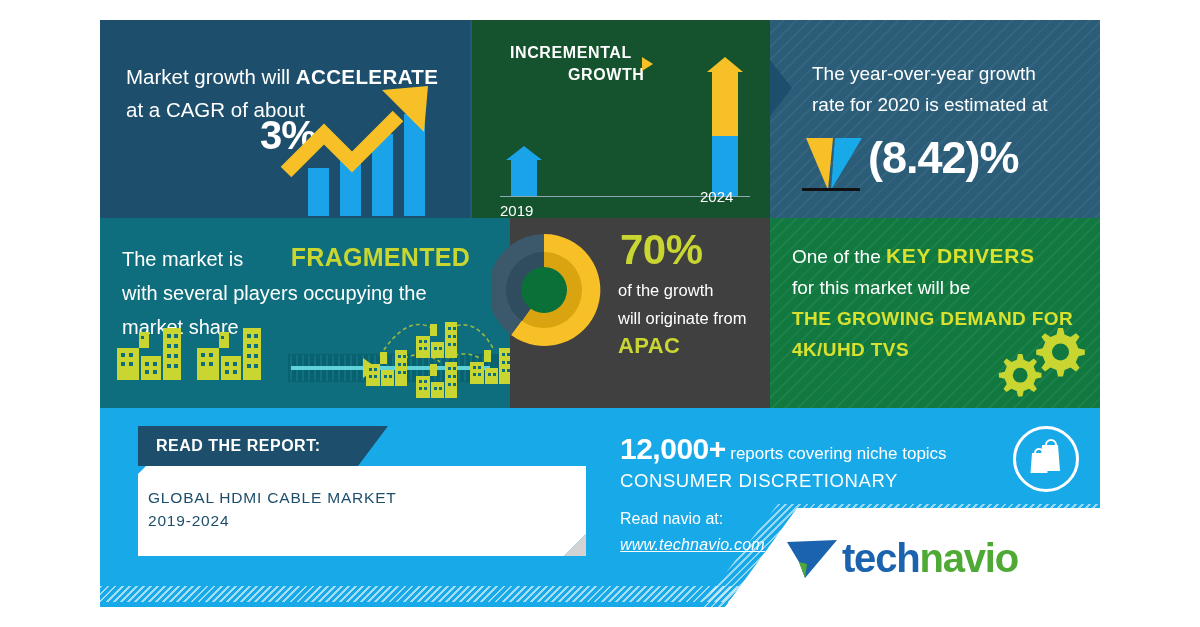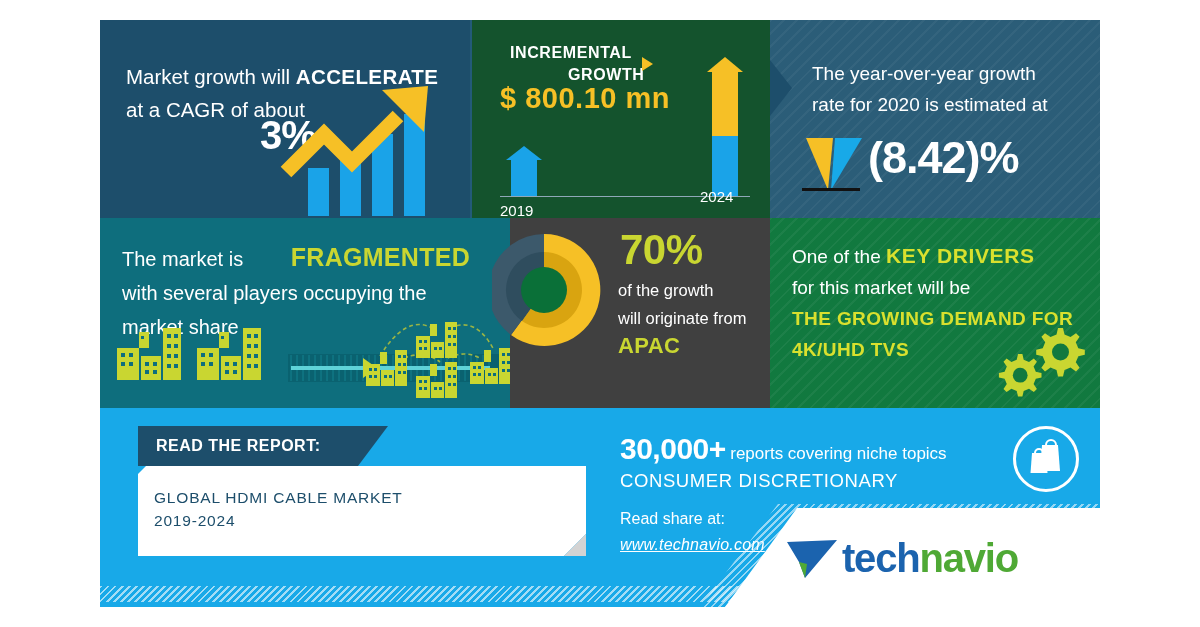--- a/index.html
+++ b/index.html
@@ -200,21 +200,21 @@
     background:#ffffff;
     clip-path: polygon(0 8px, 8px 0, 100% 0, 100% calc(100% - 22px), calc(100% - 22px) 100%, 0 100%);
   }
   .report-fold {
     position:absolute; left:464px; top:126px;
     width:22px; height:22px;
     background:#d3d3d3;
     clip-path: polygon(100% 0, 0 100%, 100% 100%);
   }
   .report-title {
-    position:absolute; left:16px; top:20px;
+    position:absolute; left:10px; top:20px;
     font-size:15.5px; color:#1d4e6b; line-height:23px;
     letter-spacing:0.8px;
   }
 
   .stat-line1 { position:absolute; left:520px; top:24px; }
   .stat-big { font-size:30px; font-weight:bold; color:#ffffff; letter-spacing:-0.5px; }
   .stat-sm { font-size:17px; color:#ffffff; }
   .stat-line2 {
     position:absolute; left:520px; top:62px;
     font-size:18.5px; color:#ffffff; letter-spacing:0.6px;
@@ -288,21 +288,20 @@
           <path d="M104,4 L150,0 L146,46 Z" fill="#f6c026"></path>
         </svg>
       </div>
 
       <div class="p-incr">
         <div class="incr-title">
           <span class="l1">INCREMENTAL</span>
           <span class="l2">GROWTH</span>
         </div>
         <div class="incr-caret"></div>
-        <div class="incr-value">$ 800.10 mn</div>
 
         <div class="bar2019"></div>
         <div class="bar2024-blue"></div>
         <div class="bar2024-yellow"></div>
         <div class="incr-axis"></div>
         <div class="lbl-2019">2019</div>
         <div class="lbl-2024">2024</div>
       </div>
 
       <div class="yoy-notch"></div>
@@ -443,25 +442,25 @@
 
       <div class="report-card">
         <div class="report-title">
           <span>GLOBAL HDMI CABLE MARKET</span><br>
           <span>2019-2024</span>
         </div>
       </div>
       <div class="report-fold"></div>
 
       <div class="stat-line1">
-        <span class="stat-big">30,000+</span>
+        <span class="stat-big">12,000+</span>
         <span class="stat-sm">reports covering niche topics</span>
       </div>
       <div class="stat-line2">CONSUMER DISCRETIONARY</div>
-      <div class="readat">Read share at:</div>
+      <div class="readat">Read navio at:</div>
       <a class="weburl" href="#">www.technavio.com</a>
 
       <div class="wedge-stripe"></div>
       <div class="white-wedge"></div>
 
       <div class="brand-mark">
         <svg width="56" height="46">
           <path d="M2,4 L52,2 L20,40 L14,24 Z" fill="#1b63ae"></path>
           <path d="M14,24 L20,40 L22,26 Z" fill="#4fa935"></path>
         </svg>

